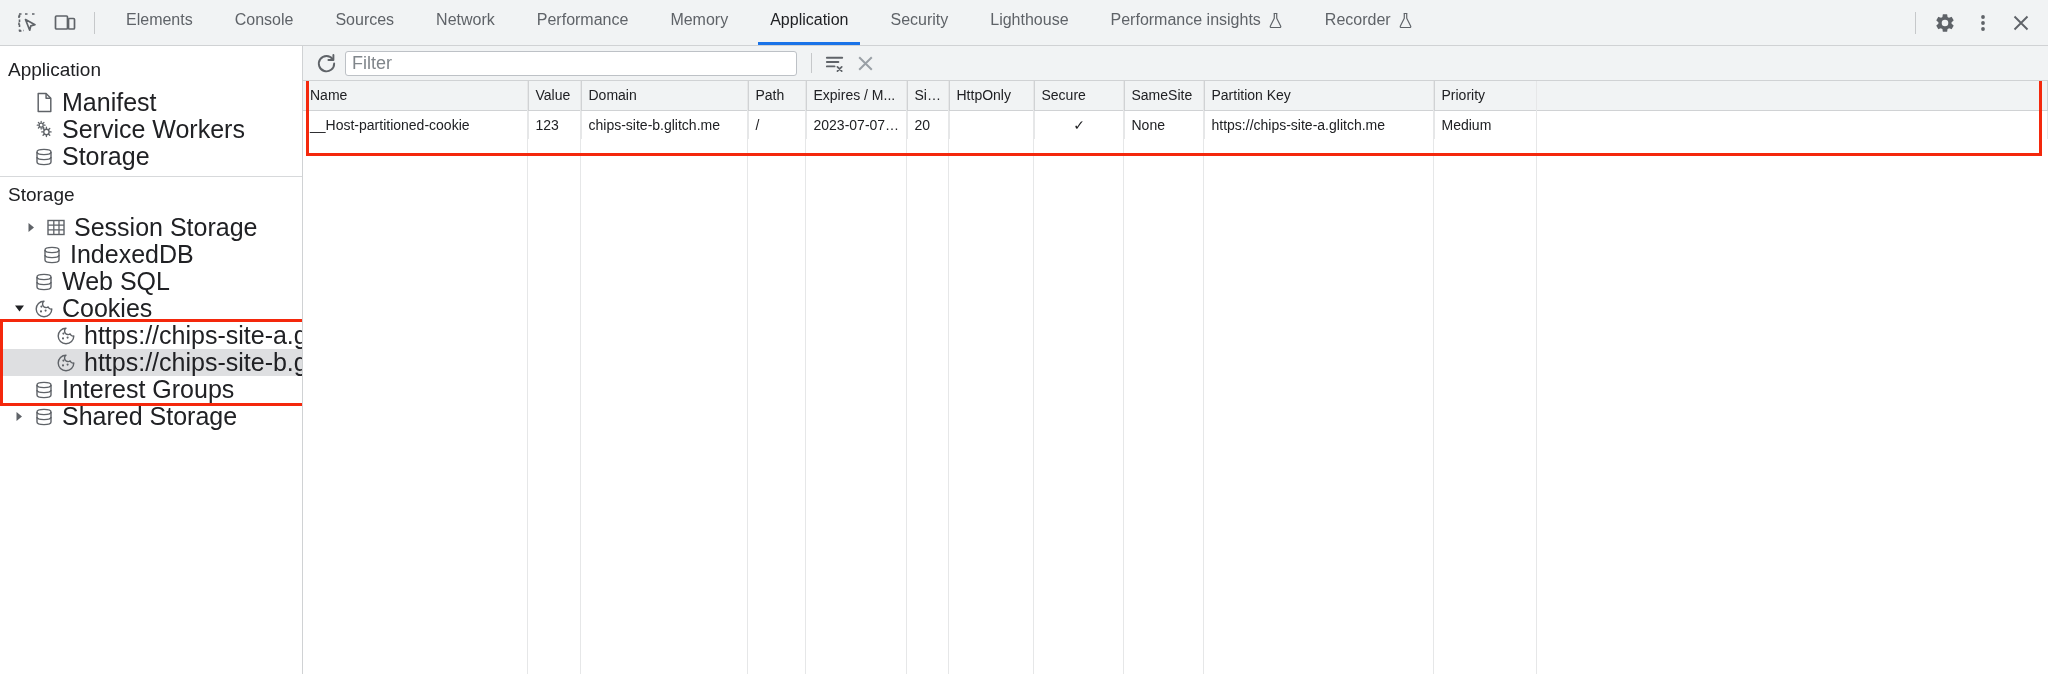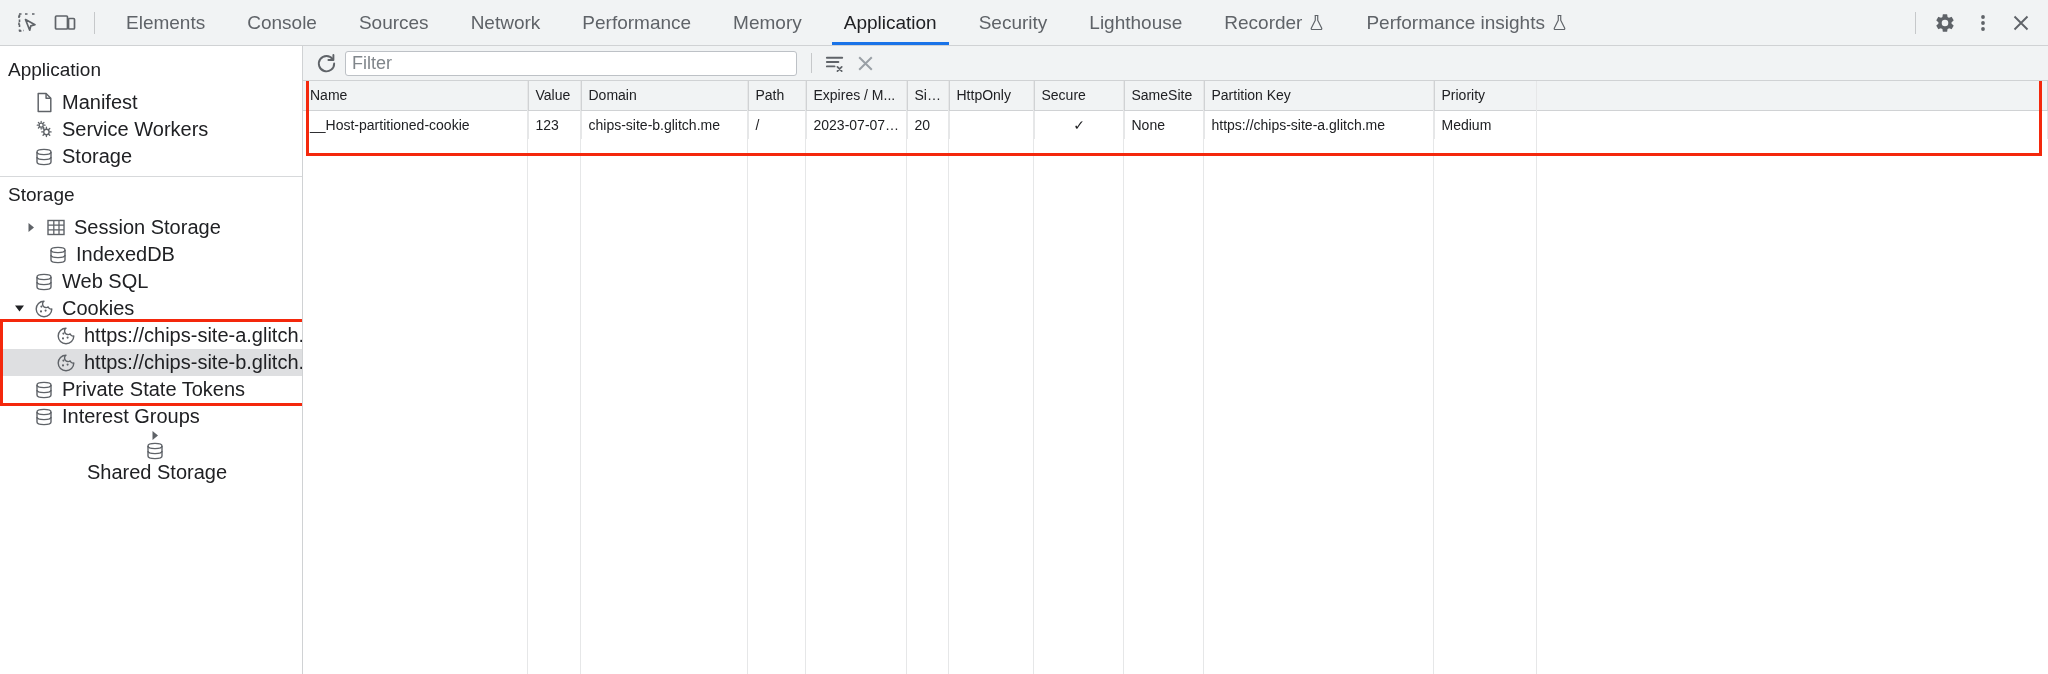--- a/index.html
+++ b/index.html
@@ -29,23 +29,23 @@
   }
   .tb-sep {
     width: 1px; height: 22px;
     background: #c6c8ca;
     margin: 0 10px;
     flex: none;
   }
   .tab-list { display: flex; align-items: center; height: 100%; }
   .tab {
     height: 100%;
-    display: flex; align-items: center; gap: 7px;
-    padding: 8px 21px;
-    font-size: 19px;
+    display: flex; align-items: flex-end; gap: 7px;
+    padding: 16px 21px;
+    font-size: 16px;
     color: #5f6368;
     cursor: pointer;
     position: relative;
     white-space: nowrap;
   }
   .tab.active { color: #202124; }
   .tab.active::after {
     content: "";
     position: absolute;
     left: 9px; right: 9px; bottom: 0;
@@ -76,21 +76,21 @@
   .section-div {
     height: 1px;
     background: #d7d9db;
     margin: 6px 0 0 0;
   }
   .tree-row {
     display: flex;
     align-items: center;
     height: 27px;
     padding-left: 8px;
-    font-size: 20px;
+    font-size: 25px;
     color: #202124;
     cursor: pointer;
     white-space: nowrap;
   }
   .tree-row.selected { background: #dedfe1; }
   .tw { width: 22px; flex: none; display: flex; align-items: center; justify-content: center; }
   .tw svg { display: block; }
   .ico { width: 28px; flex: none; display: flex; align-items: center; justify-content: center; }
   .tree-label { padding-left: 4px; }
 
@@ -247,27 +247,27 @@
       <div class="tab active">
         <span>Application</span>
       </div>
       <div class="tab">
         <span>Security</span>
       </div>
       <div class="tab">
         <span>Lighthouse</span>
       </div>
       <div class="tab">
-        <span>Recorder</span>
+        <span>Performance insights</span>
         <svg width="15" height="17" viewBox="0 0 16 18">
           <path d="M6 1.5h4M6.7 1.5v5.2L2.4 15.2a1 1 0 0 0 .9 1.3h9.4a1 1 0 0 0 .9-1.3L9.3 6.7V1.5" fill="none" stroke="#5f6368" stroke-width="1.25" stroke-linejoin="round"></path>
         </svg>
       </div>
       <div class="tab">
-        <span>Performance insights</span>
+        <span>Recorder</span>
         <svg width="15" height="17" viewBox="0 0 16 18">
           <path d="M6 1.5h4M6.7 1.5v5.2L2.4 15.2a1 1 0 0 0 .9 1.3h9.4a1 1 0 0 0 .9-1.3L9.3 6.7V1.5" fill="none" stroke="#5f6368" stroke-width="1.25" stroke-linejoin="round"></path>
         </svg>
       </div>
     </div>
 
   <div class="spacer"></div>
 
   <div class="right-tools">
     <div class="tb-sep"></div>
@@ -340,21 +340,21 @@
             </svg>
           </span>
           <span class="ico">
             <svg width="20" height="19" viewBox="0 0 20 19">
               <rect x="2" y="2.5" width="16" height="14" fill="none" stroke="#5f6368" stroke-width="1.4"></rect>
               <path d="M2 7.2h16M2 11.9h16M7.8 2.5v14M13 2.5v14" stroke="#5f6368" stroke-width="1.3"></path>
             </svg>
           </span>
           <span class="tree-label">Session Storage</span>
         </div>
-        <div class="tree-row" style="padding-left: 16px; margin-left: 6px;">
+        <div class="tree-row" style="padding-left: 16px;">
           <span class="tw"></span>
           <span class="ico">
             <svg width="20" height="20" viewBox="0 0 20 20">
               <ellipse cx="10" cy="5" rx="7" ry="2.6" fill="none" stroke="#5f6368" stroke-width="1.4"></ellipse>
               <path d="M3 5v10c0 1.45 3.13 2.6 7 2.6s7-1.15 7-2.6V5" fill="none" stroke="#5f6368" stroke-width="1.4"></path>
               <path d="M3 10c0 1.45 3.13 2.6 7 2.6s7-1.15 7-2.6" fill="none" stroke="#5f6368" stroke-width="1.4"></path>
             </svg>
           </span>
           <span class="tree-label">IndexedDB</span>
         </div>
@@ -402,43 +402,32 @@
           <span class="ico">
             <svg width="20" height="20" viewBox="0 0 20 20">
               <path d="M10 2.2a7.8 7.8 0 1 0 7.8 7.8 3.1 3.1 0 0 1-3.6-2.1A3.3 3.3 0 0 1 10 2.2z" fill="none" stroke="#5f6368" stroke-width="1.4" stroke-linejoin="round"></path>
               <circle cx="7.4" cy="7.6" r="1.05" fill="#5f6368"></circle>
               <circle cx="7.0" cy="12.4" r="1.05" fill="#5f6368"></circle>
               <circle cx="11.6" cy="11.6" r="1.05" fill="#5f6368"></circle>
             </svg>
           </span>
           <span class="tree-label">https://chips-site-b.glitch.me</span>
         </div>
-        <div class="tree-row" style="padding-left: 8px;">
+        <div class="tree-row" style="">
           <span class="tw"></span>
           <span class="ico">
             <svg width="20" height="20" viewBox="0 0 20 20">
               <ellipse cx="10" cy="5" rx="7" ry="2.6" fill="none" stroke="#5f6368" stroke-width="1.4"></ellipse>
               <path d="M3 5v10c0 1.45 3.13 2.6 7 2.6s7-1.15 7-2.6V5" fill="none" stroke="#5f6368" stroke-width="1.4"></path>
               <path d="M3 10c0 1.45 3.13 2.6 7 2.6s7-1.15 7-2.6" fill="none" stroke="#5f6368" stroke-width="1.4"></path>
             </svg>
           </span>
-          <span class="tree-label">Private State Tokens</span>
-        </div>
-        <div class="tree-row" style="">
-          <span class="tw"></span>
-          <span class="ico">
-            <svg width="20" height="20" viewBox="0 0 20 20">
-              <ellipse cx="10" cy="5" rx="7" ry="2.6" fill="none" stroke="#5f6368" stroke-width="1.4"></ellipse>
-              <path d="M3 5v10c0 1.45 3.13 2.6 7 2.6s7-1.15 7-2.6V5" fill="none" stroke="#5f6368" stroke-width="1.4"></path>
-              <path d="M3 10c0 1.45 3.13 2.6 7 2.6s7-1.15 7-2.6" fill="none" stroke="#5f6368" stroke-width="1.4"></path>
-            </svg>
-          </span>
           <span class="tree-label">Interest Groups</span>
         </div>
-        <div class="tree-row" style="padding-left: 8px; flex-direction: column;">
+        <div class="tree-row" style="padding-left: 8px;">
           <span class="tw">
             <svg width="9" height="11" viewBox="0 0 9 11">
               <path d="M1.5 1l5.5 4.5L1.5 10z" fill="#5f6368"></path>
             </svg>
           </span>
           <span class="ico">
             <svg width="20" height="20" viewBox="0 0 20 20">
               <ellipse cx="10" cy="5" rx="7" ry="2.6" fill="none" stroke="#5f6368" stroke-width="1.4"></ellipse>
               <path d="M3 5v10c0 1.45 3.13 2.6 7 2.6s7-1.15 7-2.6V5" fill="none" stroke="#5f6368" stroke-width="1.4"></path>
               <path d="M3 10c0 1.45 3.13 2.6 7 2.6s7-1.15 7-2.6" fill="none" stroke="#5f6368" stroke-width="1.4"></path>

